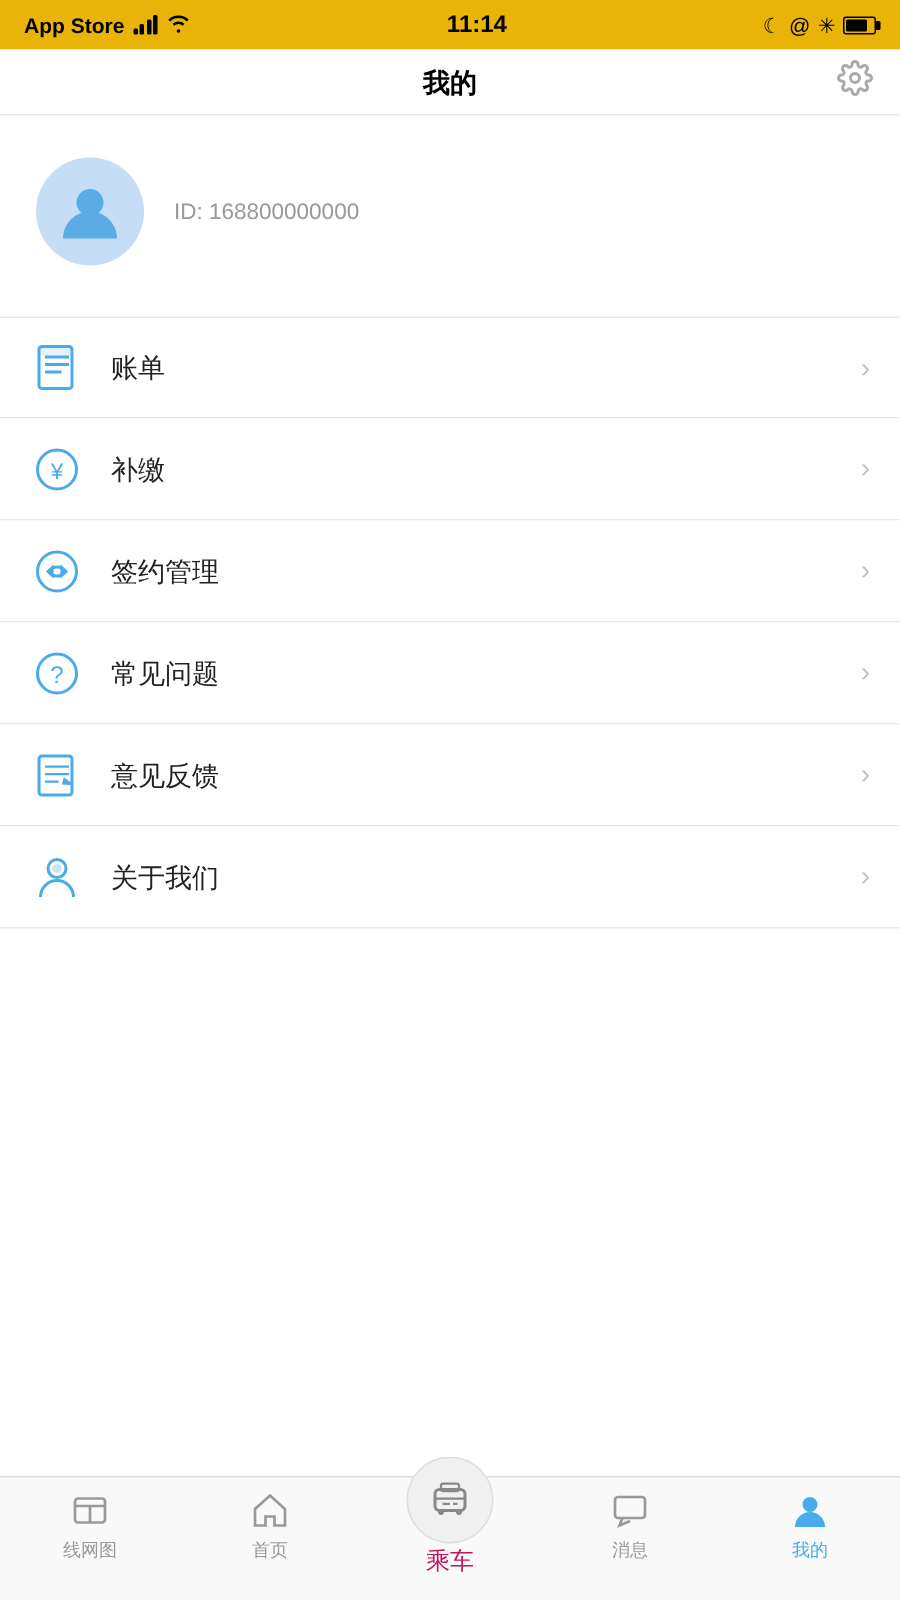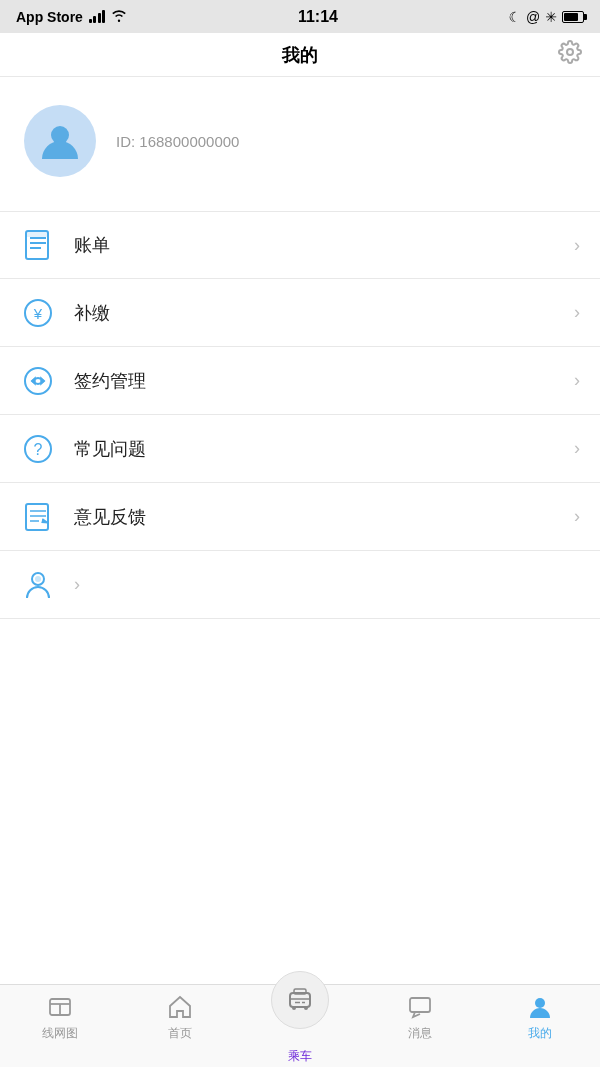--- a/index.html
+++ b/index.html
@@ -13,21 +13,21 @@
       overflow-x: hidden;
     }
 
     
     .status-bar {
       display: flex;
       align-items: center;
       justify-content: space-between;
       height: 33px;
       padding: 0 16px;
-      background: #e5e5e5;
+      background: #eab308;
     }
     .status-left {
       display: flex;
       align-items: center;
       gap: 6px;
       font-size: 14px;
       font-weight: 600;
       color: #000;
     }
     .status-center {
@@ -249,23 +249,22 @@
       align-items: center;
       justify-content: center;
       margin-bottom: 2px;
     }
     .tab-center-circle svg {
       width: 30px;
       height: 30px;
       fill: #888;
     }
     .tab-center-label {
-      font-size: 12px;
-      color: #6d28d9;
-      margin-top: 17px;
+      font-size: 16px;
+      color: #be185d;
     }
   </style>
 </head>
 <body>
 
 <div class="status-bar">
   <div class="status-left">
     <span>App Store</span>
     <div class="signal-bars">
       <span style="height:4px;"></span>
@@ -384,20 +383,21 @@
   </div>
 
   <div class="menu-item">
     <div class="menu-icon">
       <svg viewBox="0 0 34 34" fill="none" xmlns="http://www.w3.org/2000/svg">
         <circle cx="17" cy="11" r="6" stroke="#4aabeb" stroke-width="2" fill="none"></circle>
         <path d="M6 30c0-6.075 4.925-11 11-11s11 4.925 11 11" stroke="#4aabeb" stroke-width="2" fill="none"></path>
         <circle cx="17" cy="11" r="3" fill="#4aabeb" opacity="0.3"></circle>
       </svg>
     </div>
+    <span class="menu-label">关于我们</span>
     <span class="menu-chevron">›</span>
   </div>
 
 </div>
 
 <div class="tab-bar">
 
   <div class="tab-item">
     <div class="tab-icon">
       <svg viewBox="0 0 26 26" fill="none" stroke="#999" stroke-width="1.8" xmlns="http://www.w3.org/2000/svg">

